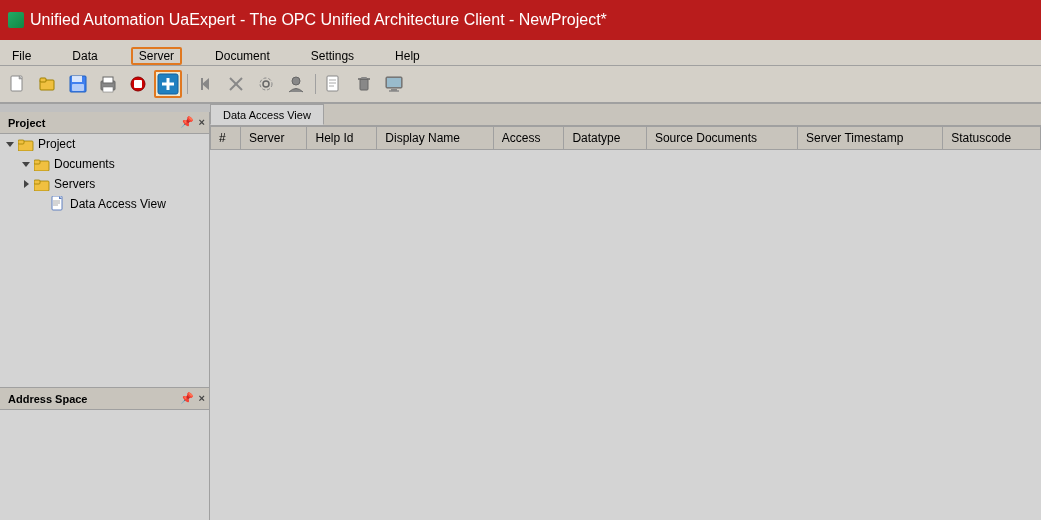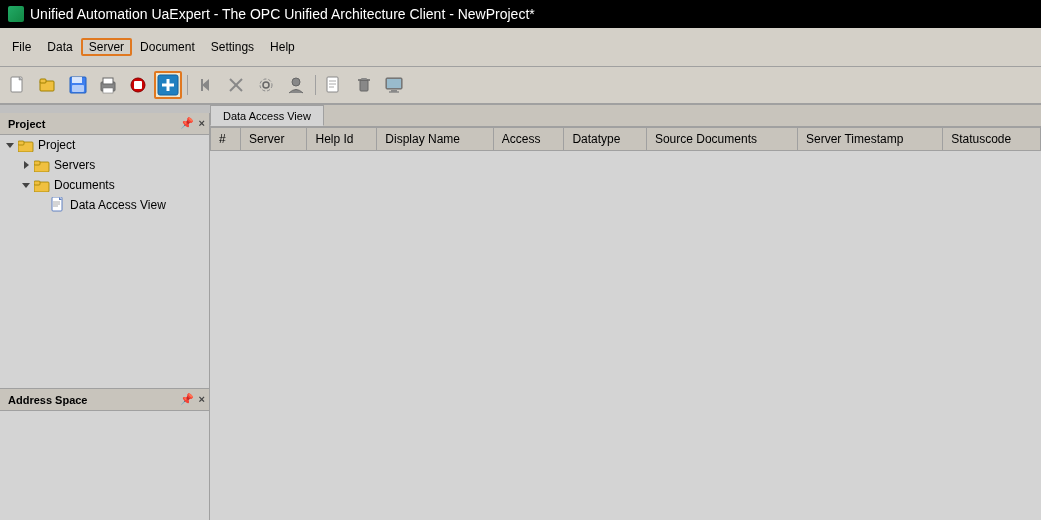--- a/index.html
+++ b/index.html
@@ -7,45 +7,46 @@
       width: 1041px;
       height: 520px;
       background: #c0c0c0;
       font-family: 'Segoe UI', Tahoma, Geneva, Verdana, sans-serif;
       font-size: 12px;
       overflow: hidden;
     }
 
     
     #title-bar {
-      background: #000000;
+      background: #b91c1c;
       color: white;
-      height: 28px;
+      height: 40px;
       display: flex;
       align-items: center;
       padding: 0 8px;
-      font-size: 14px;
+      font-size: 16px;
     }
     #title-bar .app-icon {
       width: 16px;
       height: 16px;
       margin-right: 6px;
       background: #4a9;
       display: inline-block;
       flex-shrink: 0;
     }
 
     
     #menu-bar {
       background: #d4d0c8;
-      height: 39px;
-      display: flex;
-      align-items: center;
+      height: 26px;
+      display: flex;
+      align-items: flex-end;
       padding: 0 4px;
       border-bottom: 1px solid #a0a0a0;
+      gap: 25px;
     }
     .menu-item {
       padding: 2px 8px;
       cursor: pointer;
       font-size: 12px;
       color: #000;
       border-radius: 2px;
     }
     .menu-item.highlighted {
       background: transparent;
@@ -373,44 +374,44 @@
               <svg class="folder-icon-svg" viewBox="0 0 16 13">
         <rect x="0" y="3" width="15" height="10" rx="1" fill="#f0c040" stroke="#a08000" stroke-width="0.8"></rect>
         <rect x="0" y="2" width="6" height="4" rx="1" fill="#f0c040" stroke="#a08000" stroke-width="0.8"></rect>
       </svg>
             </span>
             <span class="tree-label">Project</span>
           </div>
           <div class="tree-item" style="padding-left: 20px;">
             <span class="tree-arrow">
               <svg width="8" height="8" viewBox="0 0 8 8">
-                <polygon points="2,0 7,4 2,8" fill="#444"></polygon>
+                <polygon points="0,2 8,2 4,7" fill="#444"></polygon>
               </svg>
             </span>
             <span class="tree-icon">
               <svg class="folder-icon-svg" viewBox="0 0 16 13">
         <rect x="0" y="3" width="15" height="10" rx="1" fill="#f0c040" stroke="#a08000" stroke-width="0.8"></rect>
         <rect x="0" y="2" width="6" height="4" rx="1" fill="#f0c040" stroke="#a08000" stroke-width="0.8"></rect>
       </svg>
             </span>
-            <span class="tree-label">Servers</span>
+            <span class="tree-label">Documents</span>
           </div>
           <div class="tree-item" style="padding-left: 20px;">
             <span class="tree-arrow">
               <svg width="8" height="8" viewBox="0 0 8 8">
-                <polygon points="0,2 8,2 4,7" fill="#444"></polygon>
+                <polygon points="2,0 7,4 2,8" fill="#444"></polygon>
               </svg>
             </span>
             <span class="tree-icon">
               <svg class="folder-icon-svg" viewBox="0 0 16 13">
         <rect x="0" y="3" width="15" height="10" rx="1" fill="#f0c040" stroke="#a08000" stroke-width="0.8"></rect>
         <rect x="0" y="2" width="6" height="4" rx="1" fill="#f0c040" stroke="#a08000" stroke-width="0.8"></rect>
       </svg>
             </span>
-            <span class="tree-label">Documents</span>
+            <span class="tree-label">Servers</span>
           </div>
           <div class="tree-item" style="padding-left: 36px;">
             <span class="tree-arrow"></span>
             <span class="tree-icon">
               <svg width="14" height="16" viewBox="0 0 14 16">
         <rect x="1" y="0" width="10" height="14" rx="1" fill="white" stroke="#6080c0" stroke-width="1"></rect>
         <polygon points="8,0 11,3 8,3" fill="#6080c0"></polygon>
         <line x1="2" y1="5" x2="9" y2="5" stroke="#aaa" stroke-width="1"></line>
         <line x1="2" y1="7" x2="9" y2="7" stroke="#aaa" stroke-width="1"></line>
         <line x1="2" y1="9" x2="7" y2="9" stroke="#aaa" stroke-width="1"></line>

